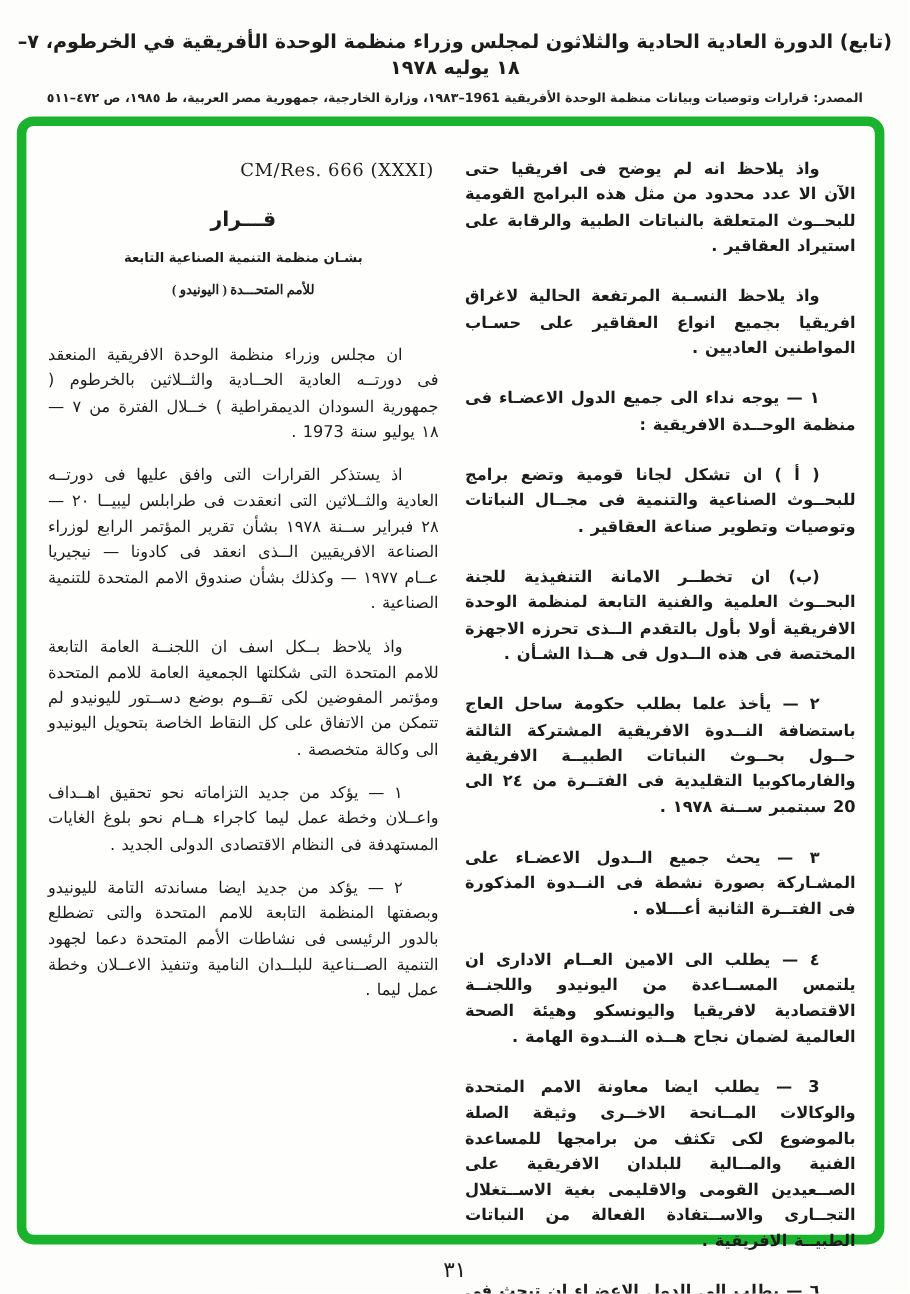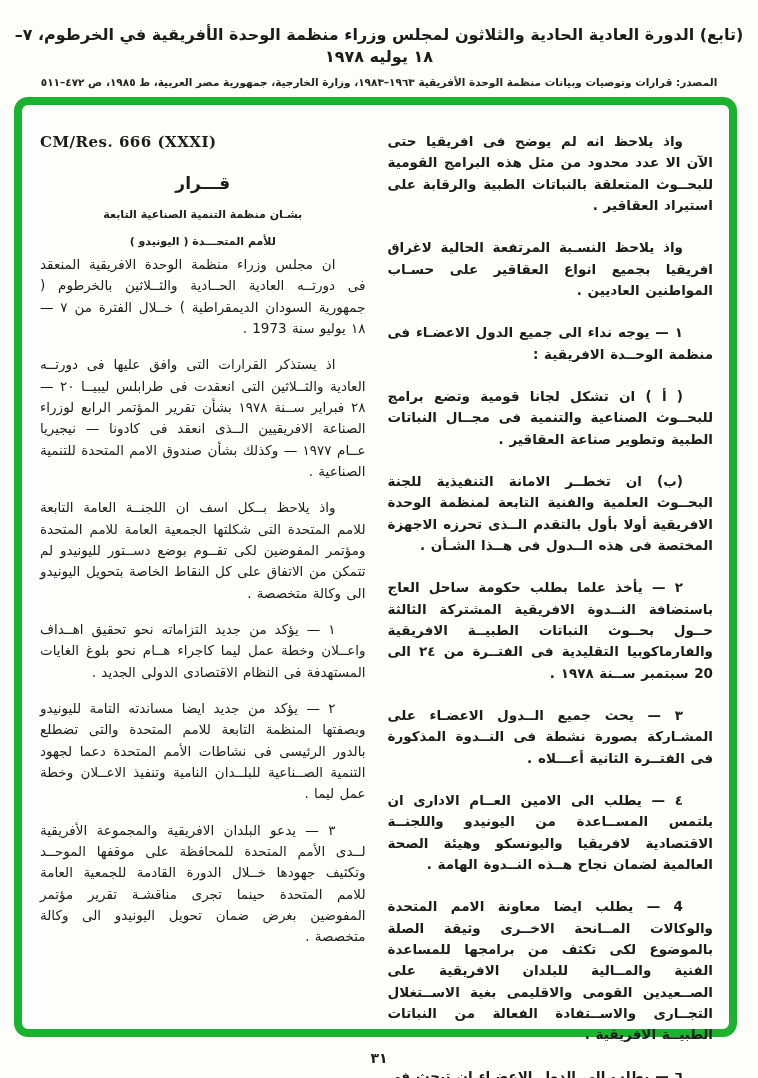--- a/index.html
+++ b/index.html
@@ -71,92 +71,91 @@
     line-height: 1.58;
     text-align: justify;
     text-indent: 30px;
     margin: 0 0 15px 0;
     word-spacing: 1px;
   }
   .col-first .para { margin-bottom: 21px; font-weight: bold; }
   .doc-ref {
     direction: ltr;
     unicode-bidi: embed;
-    text-align: left;
+    text-align: right;
     font-family: "DejaVu Serif", serif;
     font-size: 15px;
-    font-weight: bold;
+    font-weight: normal;
     letter-spacing: 0.5px;
     margin: 2px 4px 22px 0;
   }
   .res-title {
     text-align: center;
     font-size: 17px;
     font-weight: bold;
     margin: 0 0 14px 0;
   }
   .res-subtitle {
     text-align: center;
     font-size: 11px;
     font-weight: bold;
     margin: 0 0 10px 0;
     line-height: 1.5;
   }
-  .res-subtitle.last { margin-bottom: 4px; }
+  .res-subtitle.last { margin-bottom: 36px; font-family: Liberation Serif, serif; }
   .footer {
     position: absolute;
     top: 1048px;
     left: 0;
     width: 758px;
     text-align: center;
   }
   .page-number {
-    font-size: 14px;
-    font-weight: bold;
+    font-size: 18px;
+    font-weight: normal;
     letter-spacing: 2px;
   }
 </style>
 </head>
 <body style="color: rgb(28, 28, 28);">
 
 <div class="page">
 
   <div class="header">
     <div class="header-line1">(تابع) الدورة العادية الحادية والثلاثون لمجلس وزراء منظمة الوحدة الأفريقية في الخرطوم، ٧–١٨ يوليه ١٩٧٨</div>
-    <div class="header-line2">المصدر: قرارات وتوصيات وبيانات منظمة الوحدة الأفريقية ١٩٦٣–١٩٨٣، وزارة الخارجية، جمهورية مصر العربية، ط ١٩٨٥، ص ٤٧٢–٥١١</div>
+    <div class="header-line2">المصدر: قرارات وتوصيات وبيانات منظمة الوحدة الأفريقية 1961–١٩٨٣، وزارة الخارجية، جمهورية مصر العربية، ط ١٩٨٥، ص ٤٧٢–٥١١</div>
   </div>
 
   <div class="green-box" style="border-color: rgb(27, 179, 46);"></div>
 
   <div class="columns">
 
     <div class="col col-first">
       <p class="para">واذ يلاحظ انه لم يوضح فى افريقيا حتى الآن الا عدد محدود من مثل هذه البرامج القومية للبحــوث المتعلقة بالنباتات الطبية والرقابة على استيراد العقاقير .</p>
       <p class="para">واذ يلاحظ النسـبة المرتفعة الحالية لاغراق افريقيا بجميع انواع العقاقير على حسـاب المواطنين العاديين .</p>
       <p class="para">١ — يوجه نداء الى جميع الدول الاعضـاء فى منظمة الوحــدة الافريقية :</p>
-      <p class="para">( أ ) ان تشكل لجانا قومية وتضع برامج للبحــوث الصناعية والتنمية فى مجــال النباتات الطبية وتطوير صناعة العقاقير .</p>
+      <p class="para">( أ ) ان تشكل لجانا قومية وتضع برامج للبحــوث الصناعية والتنمية فى مجــال النباتات وتوصيات وتطوير صناعة العقاقير .</p>
       <p class="para">(ب) ان تخطــر الامانة التنفيذية للجنة البحــوث العلمية والفنية التابعة لمنظمة الوحدة الافريقية أولا بأول بالتقدم الــذى تحرزه الاجهزة المختصة فى هذه الــدول فى هــذا الشـأن .</p>
       <p class="para">٢ — يأخذ علما بطلب حكومة ساحل العاج باستضافة النــدوة الافريقية المشتركة الثالثة حــول بحــوث النباتات الطبيــة الافريقية والفارماكوبيا التقليدية فى الفتــرة من ٢٤ الى 20 سبتمبر ســنة ١٩٧٨ .</p>
       <p class="para">٣ — يحث جميع الــدول الاعضـاء على المشـاركة بصورة نشطة فى النــدوة المذكورة فى الفتــرة الثانية أعـــلاه .</p>
       <p class="para">٤ — يطلب الى الامين العــام الادارى ان يلتمس المســاعدة من اليونيدو واللجنــة الاقتصادية لافريقيا واليونسكو وهيئة الصحة العالمية لضمان نجاح هــذه النــدوة الهامة .</p>
-      <p class="para">4 — يطلب ايضا معاونة الامم المتحدة والوكالات المــانحة الاخــرى وثيقة الصلة بالموضوع لكى تكثف من برامجها للمساعدة الفنية والمــالية للبلدان الافريقية على الصــعيدين القومى والاقليمى بغية الاســتغلال التجــارى والاســتفادة الفعالة من النباتات الطبيــة الافريقية .</p>
+      <p class="para">3 — يطلب ايضا معاونة الامم المتحدة والوكالات المــانحة الاخــرى وثيقة الصلة بالموضوع لكى تكثف من برامجها للمساعدة الفنية والمــالية للبلدان الافريقية على الصــعيدين القومى والاقليمى بغية الاســتغلال التجــارى والاســتفادة الفعالة من النباتات الطبيــة الافريقية .</p>
       <p class="para">٦ — يطلب الى الدول الاعضـاء ان تبحث فى اطــار سياستها القومية وضــع قوانين لبراءات الاختــراع لحماية الاختراعات العلمية الافريقية وكذلك المساعدة فى اقامة وكالات رقابة للنباتات الطبية واستيراد العقاقير الى افريقيا .</p>
     </div>
 
     <div class="col">
       <div class="doc-ref">CM/Res. 666 (XXXI)</div>
       <div class="res-title">قـــرار</div>
       <div class="res-subtitle">بشـان منظمة التنمية الصناعية التابعة</div>
       <div class="res-subtitle last">للأمم المتحـــدة ( اليونيدو )</div>
       <p class="para">ان مجلس وزراء منظمة الوحدة الافريقية المنعقد فى دورتــه العادية الحــادية والثــلاثين بالخرطوم ( جمهورية السودان الديمقراطية ) خــلال الفترة من ٧ — ١٨ يوليو سنة 1973 .</p>
       <p class="para">اذ يستذكر القرارات التى وافق عليها فى دورتــه العادية والثــلاثين التى انعقدت فى طرابلس ليبيــا ٢٠ — ٢٨ فبراير ســنة ١٩٧٨ بشأن تقرير المؤتمر الرابع لوزراء الصناعة الافريقيين الــذى انعقد فى كادونا — نيجيريا عــام ١٩٧٧ — وكذلك بشأن صندوق الامم المتحدة للتنمية الصناعية .</p>
       <p class="para">واذ يلاحظ بــكل اسف ان اللجنــة العامة التابعة للامم المتحدة التى شكلتها الجمعية العامة للامم المتحدة ومؤتمر المفوضين لكى تقــوم بوضع دســتور لليونيدو لم تتمكن من الاتفاق على كل النقاط الخاصة بتحويل اليونيدو الى وكالة متخصصة .</p>
       <p class="para">١ — يؤكد من جديد التزاماته نحو تحقيق اهــداف واعــلان وخطة عمل ليما كاجراء هــام نحو بلوغ الغايات المستهدفة فى النظام الاقتصادى الدولى الجديد .</p>
       <p class="para">٢ — يؤكد من جديد ايضا مساندته التامة لليونيدو وبصفتها المنظمة التابعة للامم المتحدة والتى تضطلع بالدور الرئيسى فى نشاطات الأمم المتحدة دعما لجهود التنمية الصــناعية للبلــدان النامية وتنفيذ الاعــلان وخطة عمل ليما .</p>
-      <p class="para">٣ — يدعو البلدان الافريقية والمجموعة الأفريقية لــدى الأمم المتحدة للمحافظة على موقفها الموحــد وتكثيف جهودها خــلال الدورة القادمة للجمعية العامة للامم المتحدة حينما تجرى مناقشـة تقرير مؤتمر المفوضين بغرض ضمان تحويل اليونيدو الى وكالة متخصصة .</p>
 
     </div>
 
   </div>
 
   <div class="footer">
     <span class="page-number">٣١</span>
   </div>
 
 </div>

